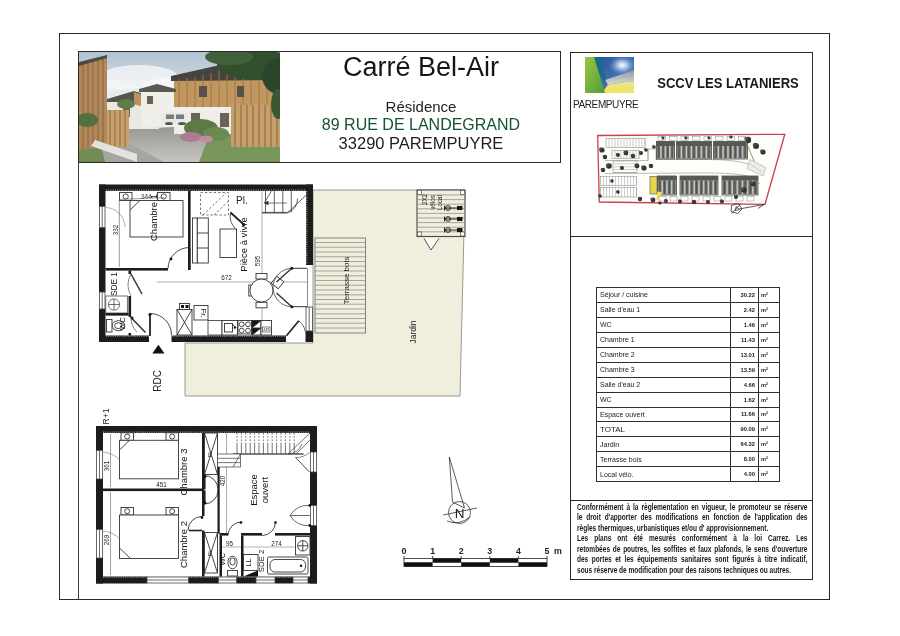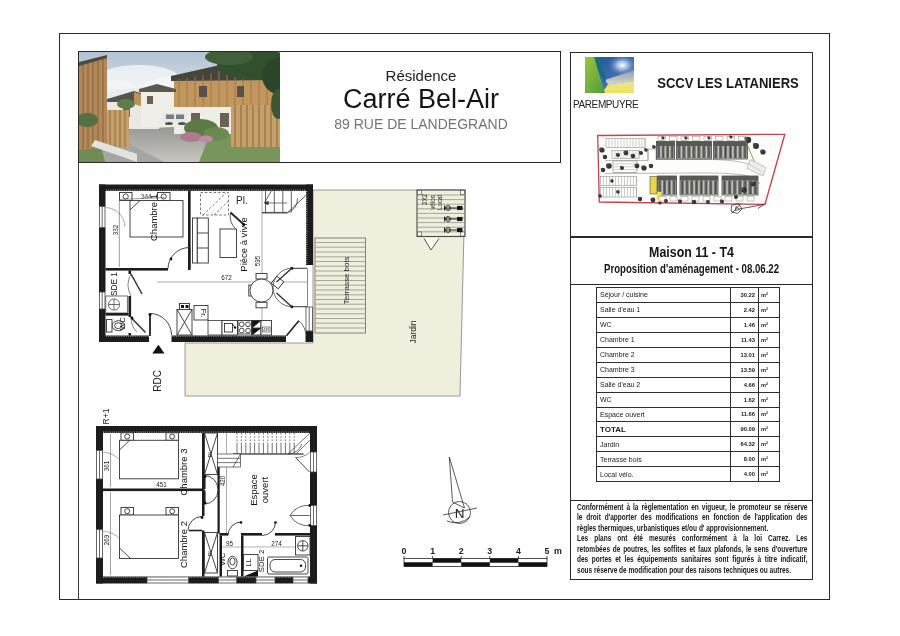--- a/index.html
+++ b/index.html
@@ -110,23 +110,24 @@
 <ellipse cx="90" cy="71.5" rx="4" ry="1.6" fill="#54544f"></ellipse>
 <ellipse cx="103" cy="71.5" rx="4" ry="1.6" fill="#54544f"></ellipse>
 <polygon points="16,88 58,102 58,110 12,94" fill="#e2e2de"></polygon>
 <ellipse cx="8" cy="68" rx="11" ry="7" fill="#527040"></ellipse>
 <ellipse cx="47" cy="52" rx="9" ry="5" fill="#5e7c49"></ellipse>
 </svg>
 </div>
 
 <div class="abs" style="left:282px;top:52px;width:278px;height:110px;text-align:center;">
 
+  <div style="font-size:27px;margin-top:0px;letter-spacing:0px;color:#151515;">Carré Bel-Air</div>
   <div style="font-size:15px;margin-top:14.5px;color:#1d1d1d;">Résidence</div>
-  <div style="font-size:27px;margin-top:0px;letter-spacing:0px;color:#151515;">Carré Bel-Air</div>
-  <div style="font-size:14px;margin-top:1px;color:#737373;">89 RUE DE LANDEGRAND</div>
+  <div style="font-size:16px;margin-top:1px;color:#14532d;">89 RUE DE LANDEGRAND</div>
+  <div style="font-size:16.5px;margin-top:0px;color:#1d1d1d;">33290 PAREMPUYRE</div>
 </div>
 
 <div class="abs" style="left:570px;top:52px;width:243px;height:528px;border:1.3px solid #2a2a2a;box-sizing:border-box;"></div>
 
 <div class="abs" style="left:585px;top:57px;width:49px;height:36px;">
 <svg width="49" height="36" viewBox="0 0 49 36" xmlns="http://www.w3.org/2000/svg">
 <defs>
 <radialGradient id="sun" cx="0.76" cy="0.23" r="0.3">
  <stop offset="0" stop-color="#ffffff"></stop>
             <stop offset="0.35" stop-color="#bcd0ea" stop-opacity="0.85"></stop>
@@ -428,24 +429,20 @@
 <polygon points="736,206.5 739.5,209.5 735.5,210.5"></polygon>
 <line x1="739" y1="209" x2="764" y2="204.5"></line>
 <line x1="764" y1="204.5" x2="758" y2="208.5"></line>
 <line x1="731.5" y1="213.5" x2="741" y2="203.5"></line>
 </g>
 </svg>
 </div>
 
 <div class="abs" style="left:570px;top:236px;width:243px;height:1px;background:#2a2a2a;"></div>
 
-<div class="abs" style="left:570px;top:237px;width:243px;height:48px;border-top:1.2px solid #2a2a2a;border-bottom:1.2px solid #2a2a2a;box-sizing:border-box;text-align:center;">
-  <div style="font-size:15.5px;font-weight:bold;margin-top:5px;transform:scaleX(0.8);color:#151515;">Maison 11 - T4</div>
-  <div style="font-size:12.5px;font-weight:bold;margin-top:1px;transform:scaleX(0.77);color:#151515;">Proposition d'aménagement - 08.06.22</div>
-</div>
 
 <div class="abs" style="left:596px;top:287px;width:184px;">
   <table style="border-collapse:collapse;width:184px;font-size:7px;color:#1a1a1a;">
     <tbody>
           <tr style="height:14.95px;">
       <td style="border:1px solid #2e2e2e;padding:0 0 0 3px;width:140px;">Séjour / cuisine</td>
       <td style="border:1px solid #2e2e2e;padding:0 3px 0 0;text-align:right;font-size:5.8px;font-weight:bold;width:25px;">30.22</td>
       <td style="border:1px solid #2e2e2e;padding:0 0 0 2px;font-size:5.6px;font-weight:bold;width:19px;">m²</td>
     </tr>
     <tr style="height:14.95px;">
@@ -482,21 +479,21 @@
       <td style="border:1px solid #2e2e2e;padding:0 0 0 3px;width:140px;">WC</td>
       <td style="border:1px solid #2e2e2e;padding:0 3px 0 0;text-align:right;font-size:5.8px;font-weight:bold;width:25px;">1.62</td>
       <td style="border:1px solid #2e2e2e;padding:0 0 0 2px;font-size:5.6px;font-weight:bold;width:19px;">m²</td>
     </tr>
     <tr style="height:14.95px;">
       <td style="border:1px solid #2e2e2e;padding:0 0 0 3px;width:140px;">Espace ouvert</td>
       <td style="border:1px solid #2e2e2e;padding:0 3px 0 0;text-align:right;font-size:5.8px;font-weight:bold;width:25px;">11.66</td>
       <td style="border:1px solid #2e2e2e;padding:0 0 0 2px;font-size:5.6px;font-weight:bold;width:19px;">m²</td>
     </tr>
     <tr style="height:14.95px;">
-      <td style="border:1px solid #2e2e2e;padding:0 0 0 3px;font-weight:bold;font-size:8px;width:140px;">TOTAL</td>
+      <td style="border:1px solid #2e2e2e;padding:0 0 0 3px;font-weight:normal;font-size:8px;width:140px;">TOTAL</td>
       <td style="border:1px solid #2e2e2e;padding:0 3px 0 0;text-align:right;font-size:5.8px;font-weight:bold;width:25px;">90.09</td>
       <td style="border:1px solid #2e2e2e;padding:0 0 0 2px;font-size:5.6px;font-weight:bold;width:19px;">m²</td>
     </tr>
     <tr style="height:14.95px;">
       <td style="border:1px solid #2e2e2e;padding:0 0 0 3px;width:140px;">Jardin</td>
       <td style="border:1px solid #2e2e2e;padding:0 3px 0 0;text-align:right;font-size:5.8px;font-weight:bold;width:25px;">64.32</td>
       <td style="border:1px solid #2e2e2e;padding:0 0 0 2px;font-size:5.6px;font-weight:bold;width:19px;">m²</td>
     </tr>
     <tr style="height:14.95px;">
       <td style="border:1px solid #2e2e2e;padding:0 0 0 3px;width:140px;">Terrasse bois</td>

